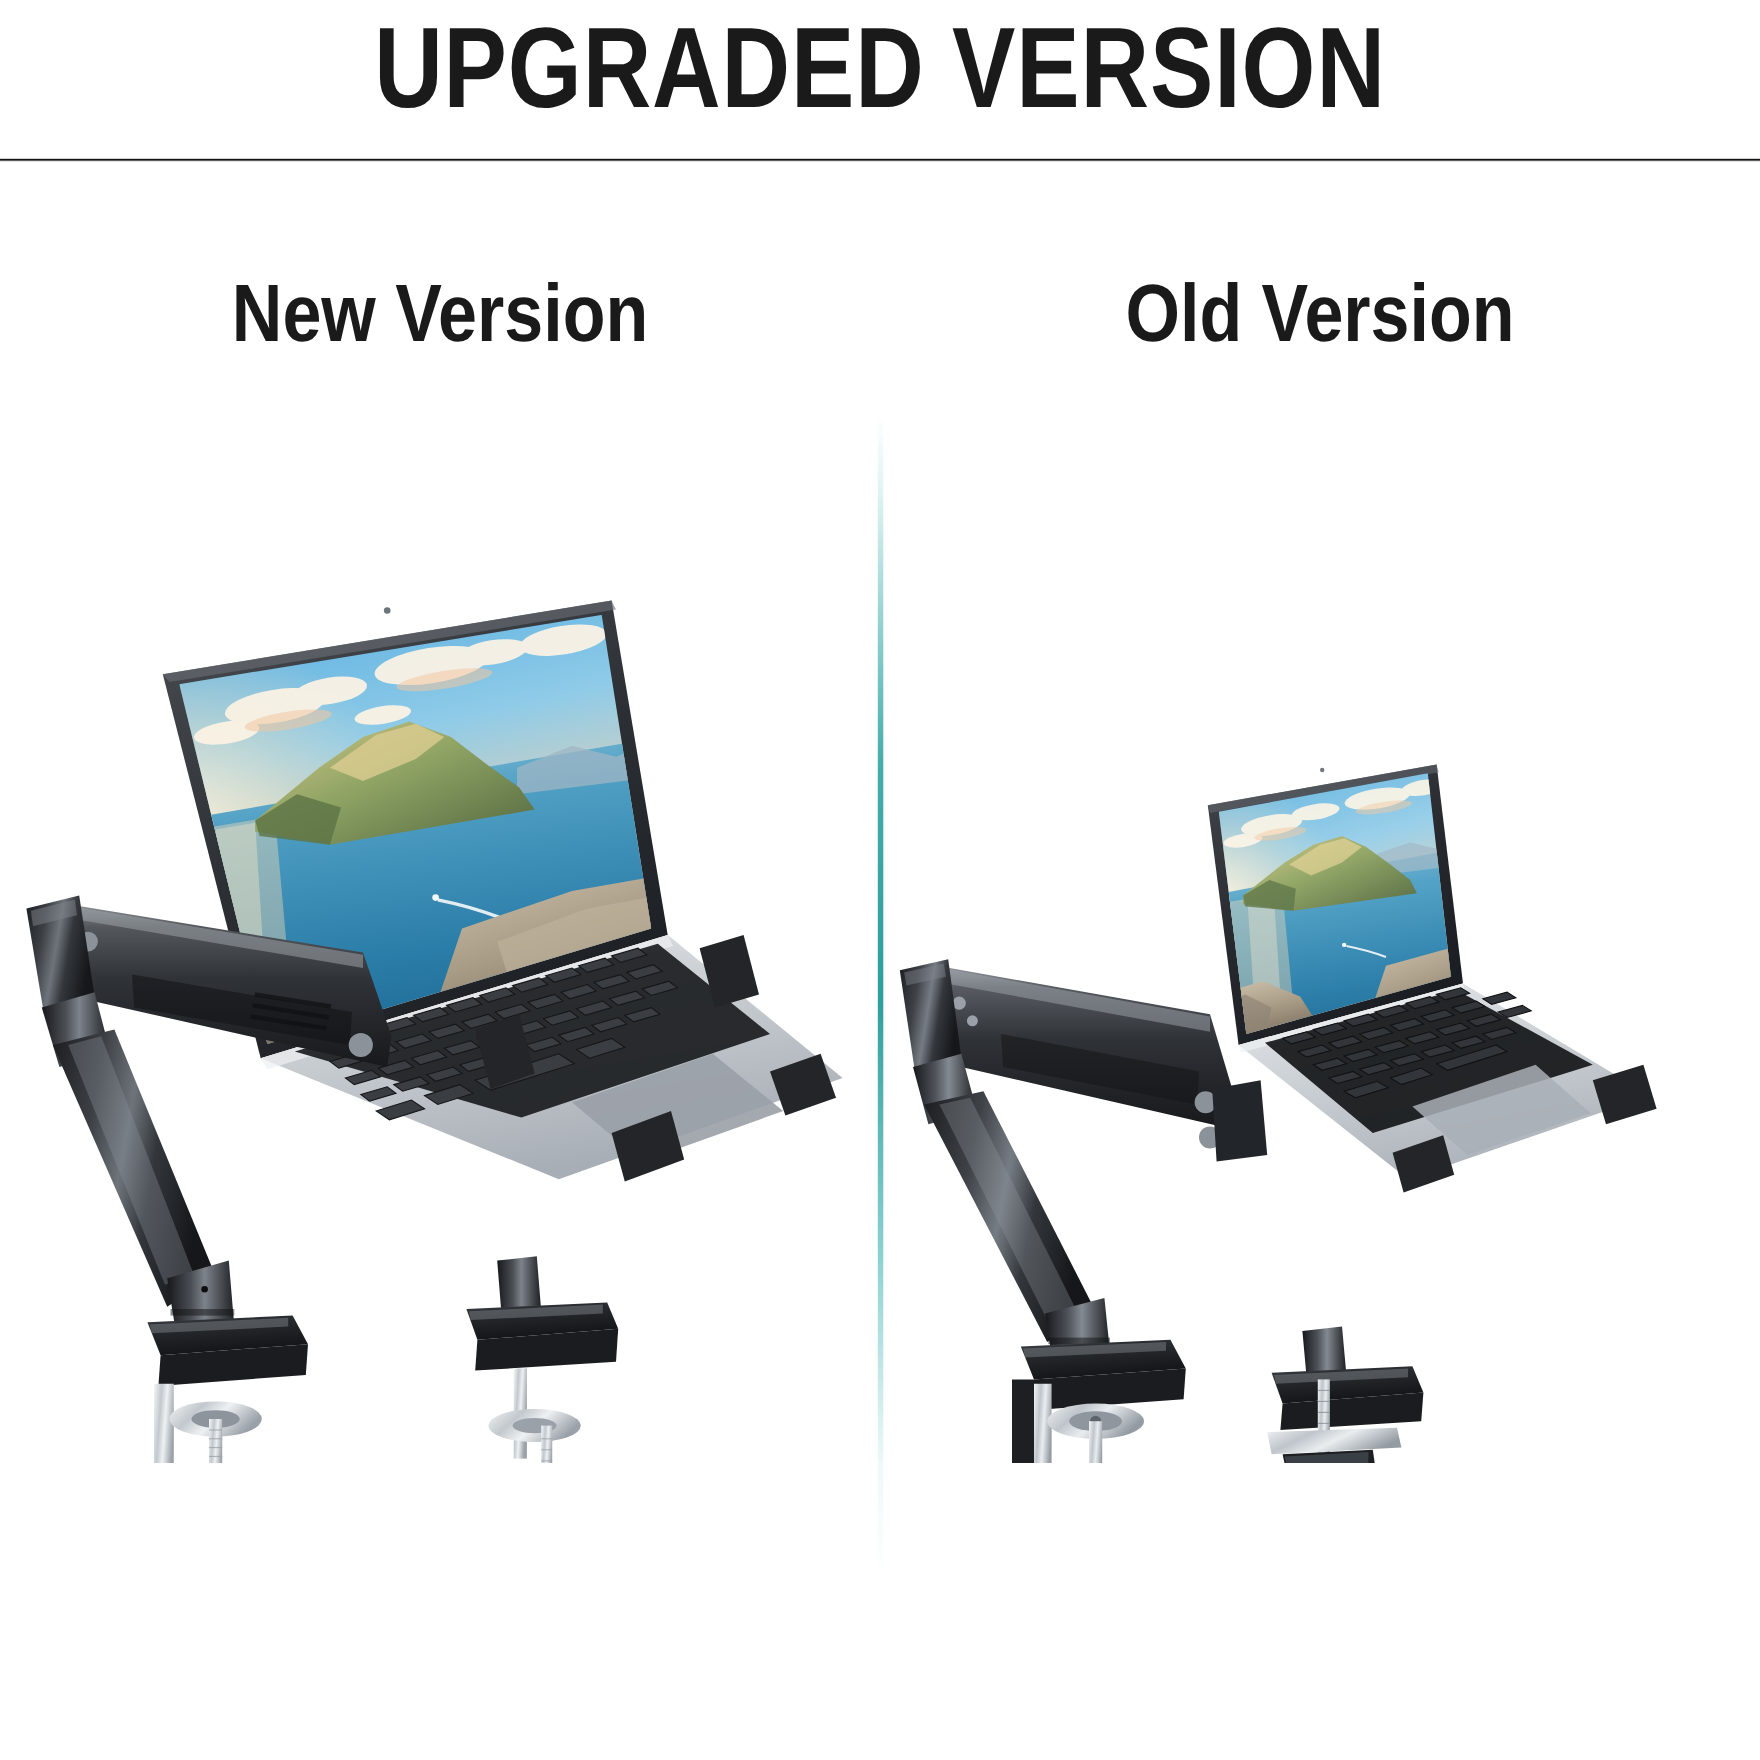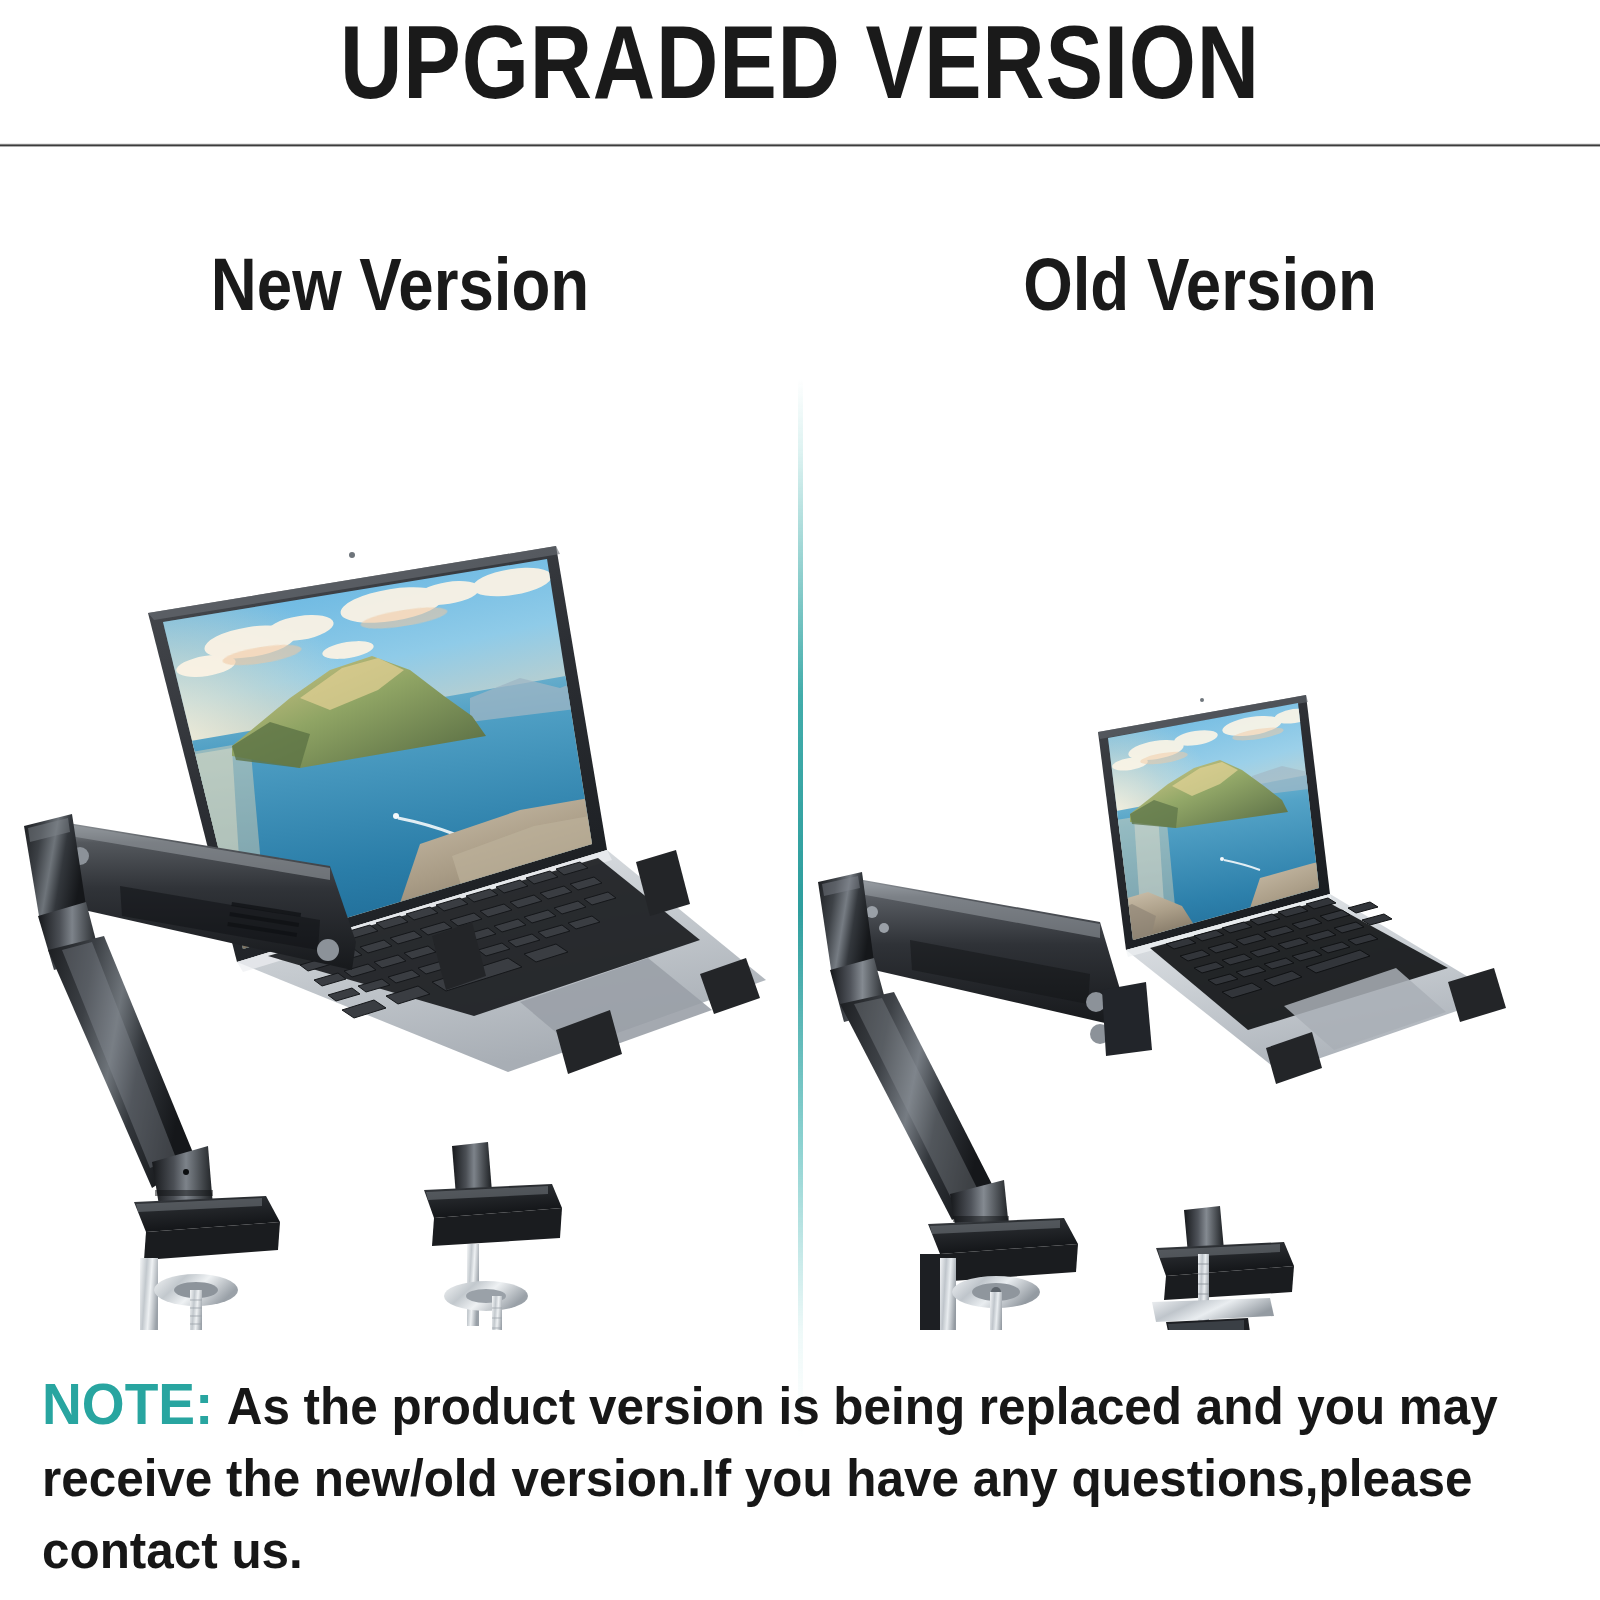--- a/index.html
+++ b/index.html
@@ -567,21 +567,14 @@
               <polygon points="368,1174 444,1170 444,1180 370,1184" fill="#4e555c" opacity="0.6"></polygon>
             </g>
           </g>
         </svg>
       </div>
     </div>
 
     <div class="divider"></div>
   </div>
 
-  <div class="note">
-    <div class="note-line">
-      <span class="note-label">NOTE:</span><span>As the product version is being replaced and you may</span>
-    </div>
-    <div class="note-line">receive the new/old version.If you have any questions,please</div>
-    <div class="note-line">contact us.</div>
-  </div>
 
 </div>
 
 </body></html>

